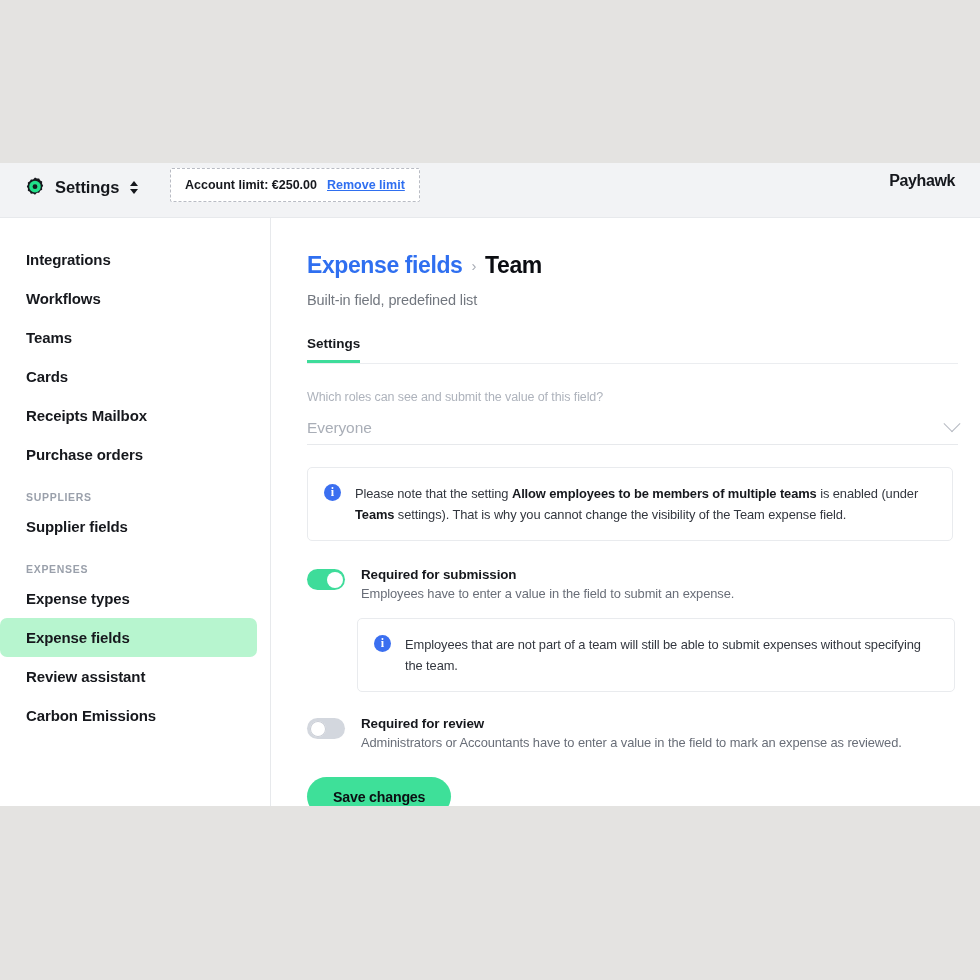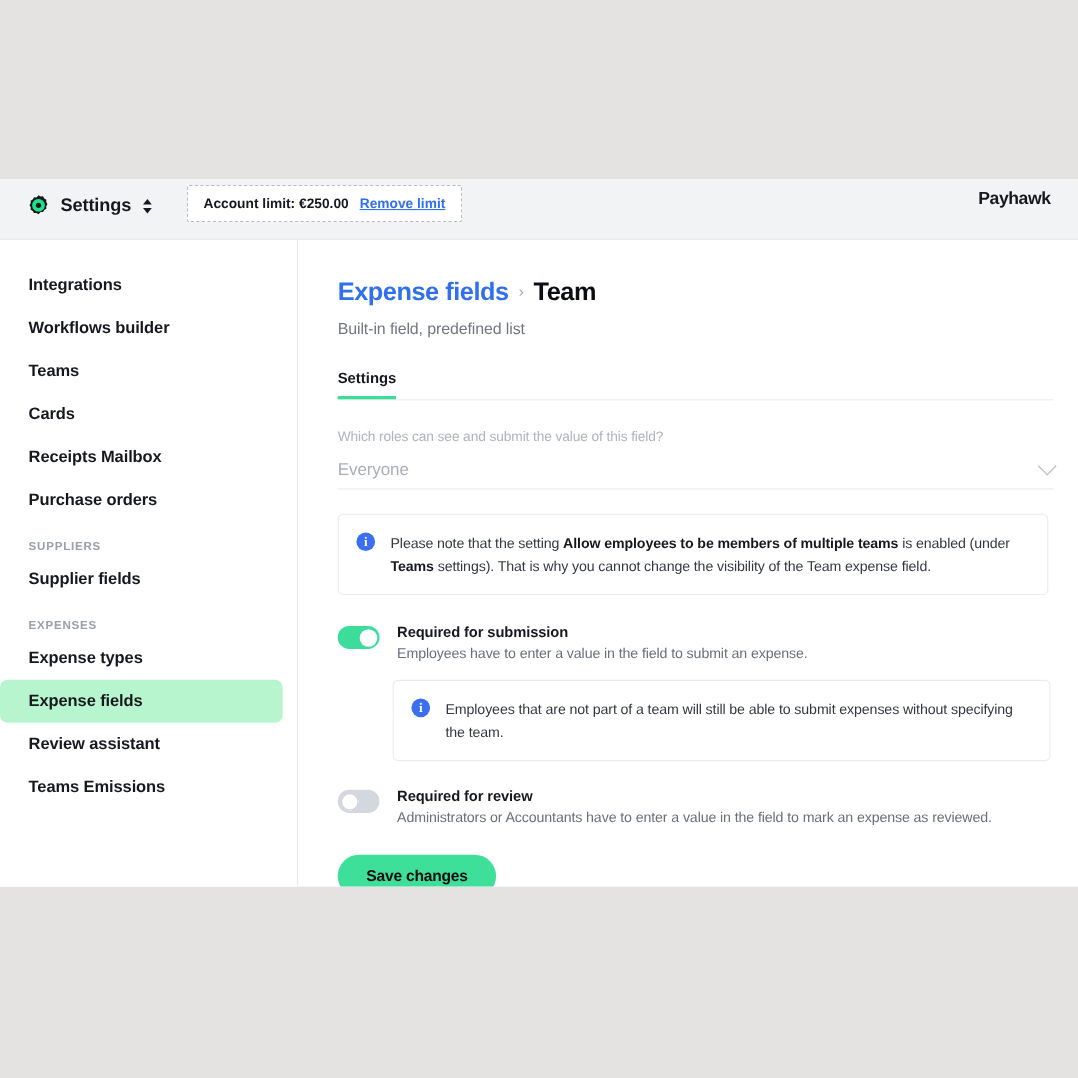--- a/index.html
+++ b/index.html
@@ -349,32 +349,32 @@
       <span id="remove-limit-link">Remove limit</span>
     </div>
 
     <div id="brand-logo">Payhawk</div>
   </div>
 
   <div id="body-split">
 
     <nav id="sidebar">
         <div class="nav-item">Integrations</div>
-        <div class="nav-item">Workflows builder</div>
+        <div class="nav-item">Workflows</div>
         <div class="nav-item">Teams</div>
         <div class="nav-item">Cards</div>
         <div class="nav-item">Receipts Mailbox</div>
         <div class="nav-item">Purchase orders</div>
         <div class="nav-group-label">SUPPLIERS</div>
         <div class="nav-item">Supplier fields</div>
         <div class="nav-group-label">EXPENSES</div>
         <div class="nav-item">Expense types</div>
         <div class="nav-item active">Expense fields</div>
         <div class="nav-item">Review assistant</div>
-        <div class="nav-item">Teams Emissions</div>
+        <div class="nav-item">Carbon Emissions</div>
       </nav>
 
     <main id="main">
 
       <div id="breadcrumb">
         <span id="breadcrumb-parent">Expense fields</span>
         <span id="breadcrumb-sep">›</span>
         <span id="breadcrumb-current">Team</span>
       </div>
 

